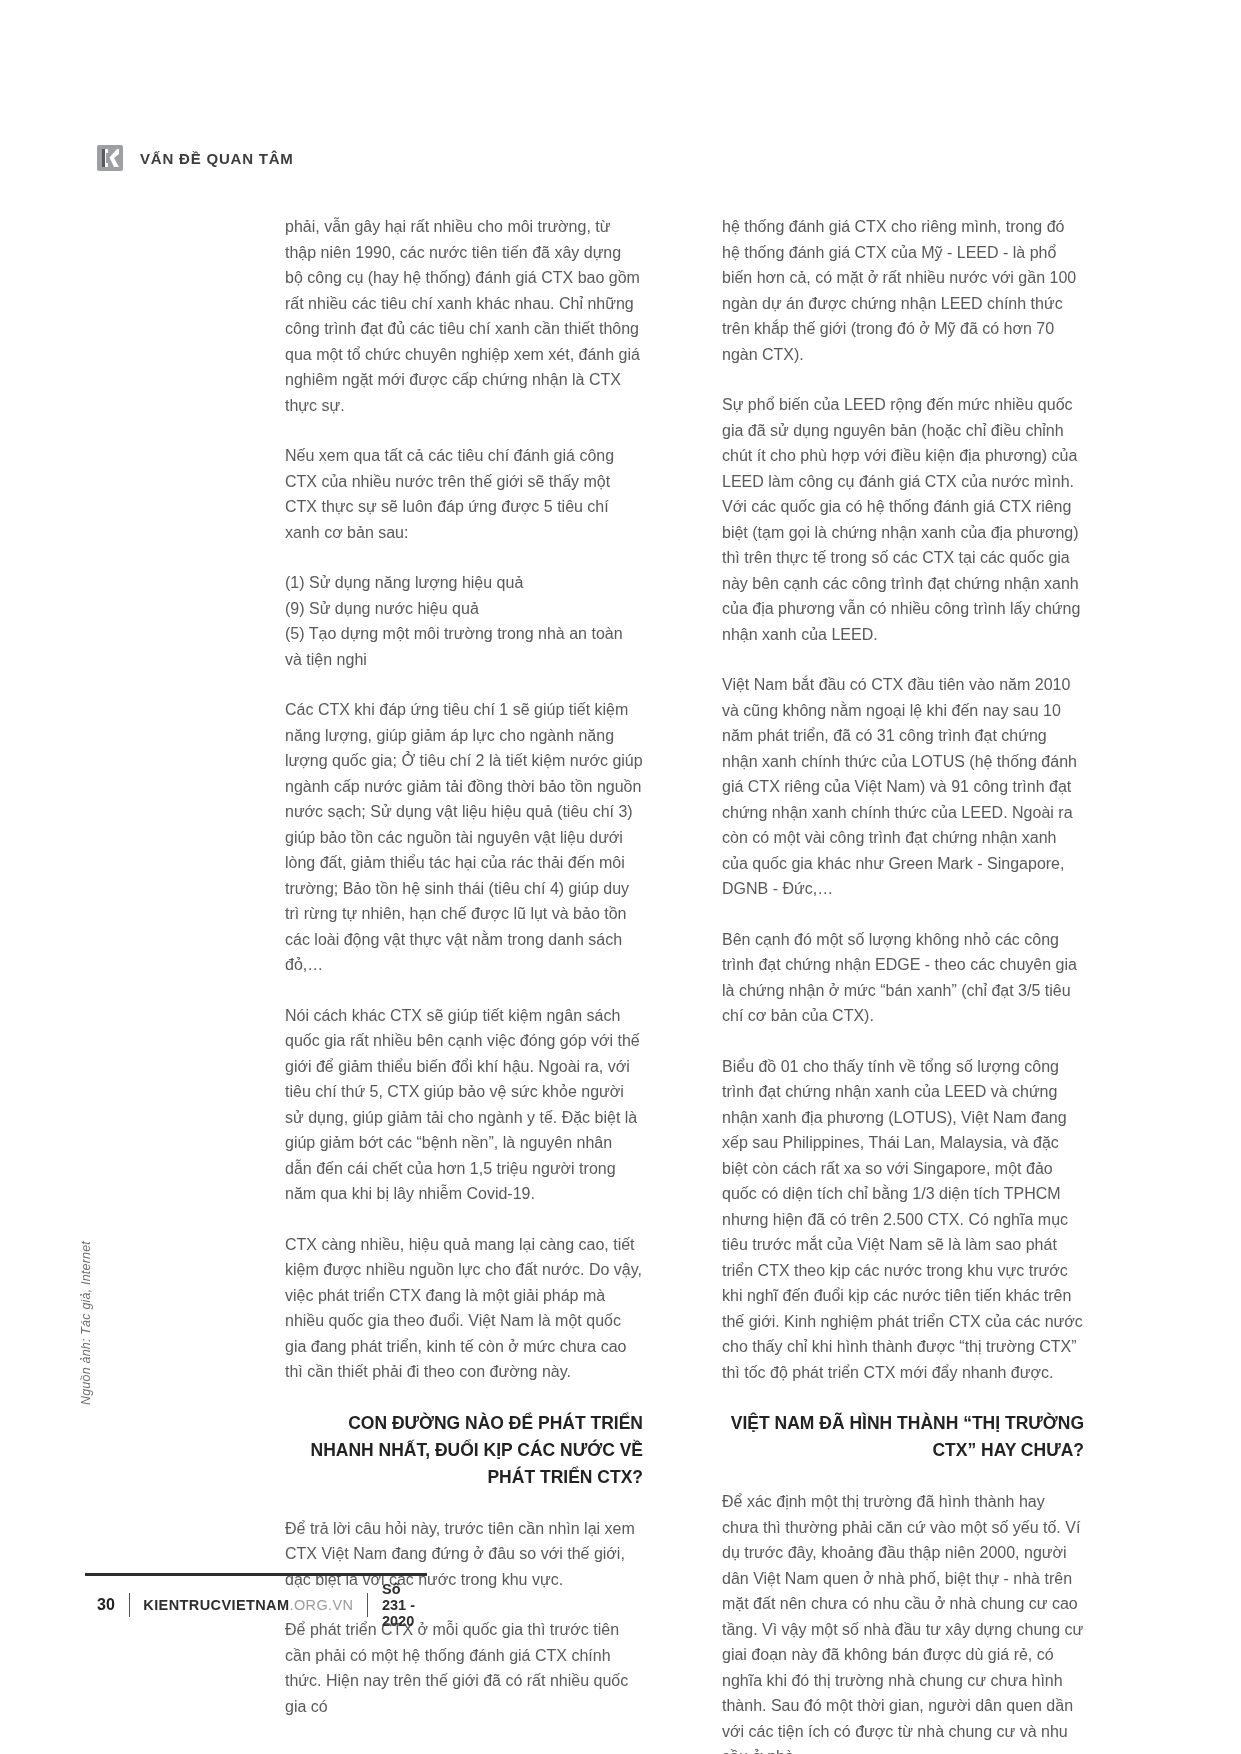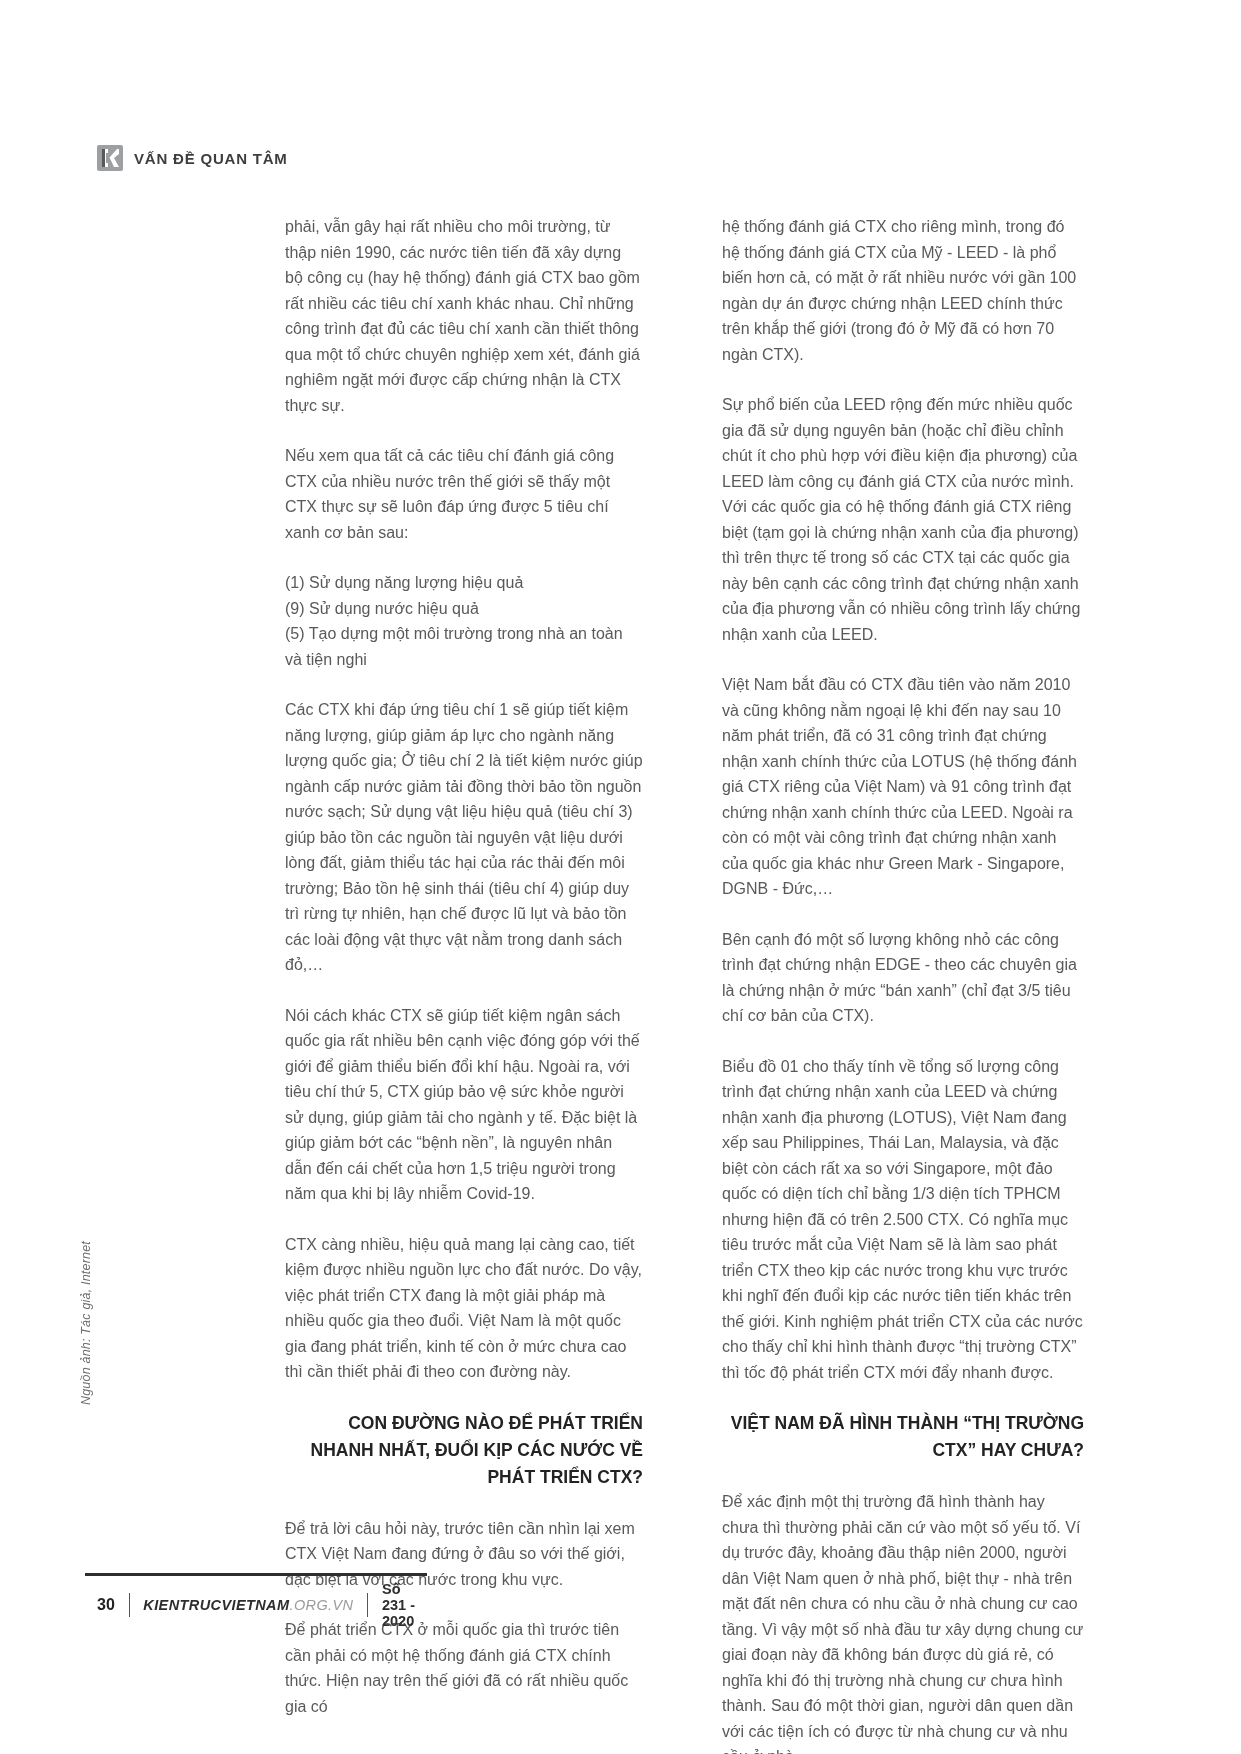--- a/index.html
+++ b/index.html
@@ -8,21 +8,21 @@
     width: 1241px; height: 1754px;
     position: relative;
     font-family: "Liberation Sans", sans-serif;
     overflow: hidden;
   }
   .page { position: absolute; inset: 0; background: #fff; }
 
   
   .page-header {
     position: absolute; left: 96px; top: 144px;
-    display: flex; align-items: center; gap: 10px;
+    display: flex; align-items: center; gap: 16px;
   }
   .logo { width: 28px; height: 28px; display: inline-block; }
   .section-label {
     font-size: 15px; font-weight: bold; color: #3d3d3f;
     letter-spacing: 0.8px;
   }
 
   
   .col {
     position: absolute; top: 214px;
@@ -48,21 +48,21 @@
 
   
   .page-footer {
     position: absolute; left: 85px; top: 1573px; width: 342px;
     border-top: 3px solid #2e2e2e;
     padding-top: 5px;
     display: flex; align-items: center;
   }
   .page-num { font-size: 16px; font-weight: bold; color: #222; padding: 0 14px 0 12px; }
   .footer-divider { width: 1px; height: 24px; background: #555; display: inline-block; }
-  .site { padding: 0 14px; font-size: 14.5px; letter-spacing: 0.4px; font-style: italic; }
+  .site { padding: 0 14px; font-size: 14.5px; letter-spacing: 0.4px; }
   .site b { color: #2e2e2e; }
   .site .suffix { color: #9b9b9b; font-weight: normal; }
   .issue { padding: 0 0 0 14px; font-size: 14.5px; font-weight: bold; color: #2e2e2e; }
 </style>
 </head>
 <body>
 
 <div class="page">
 
   <header class="page-header">

